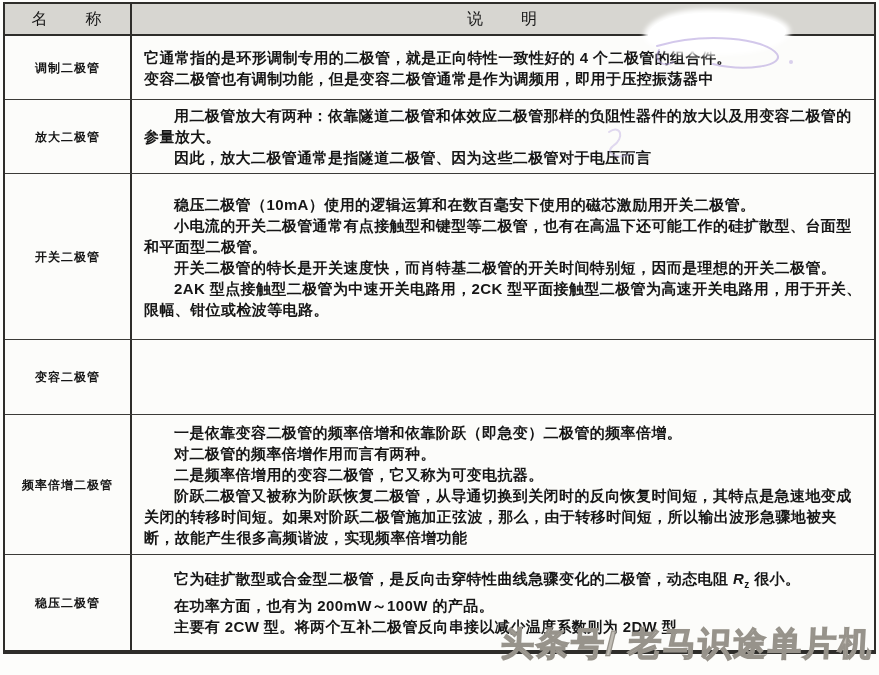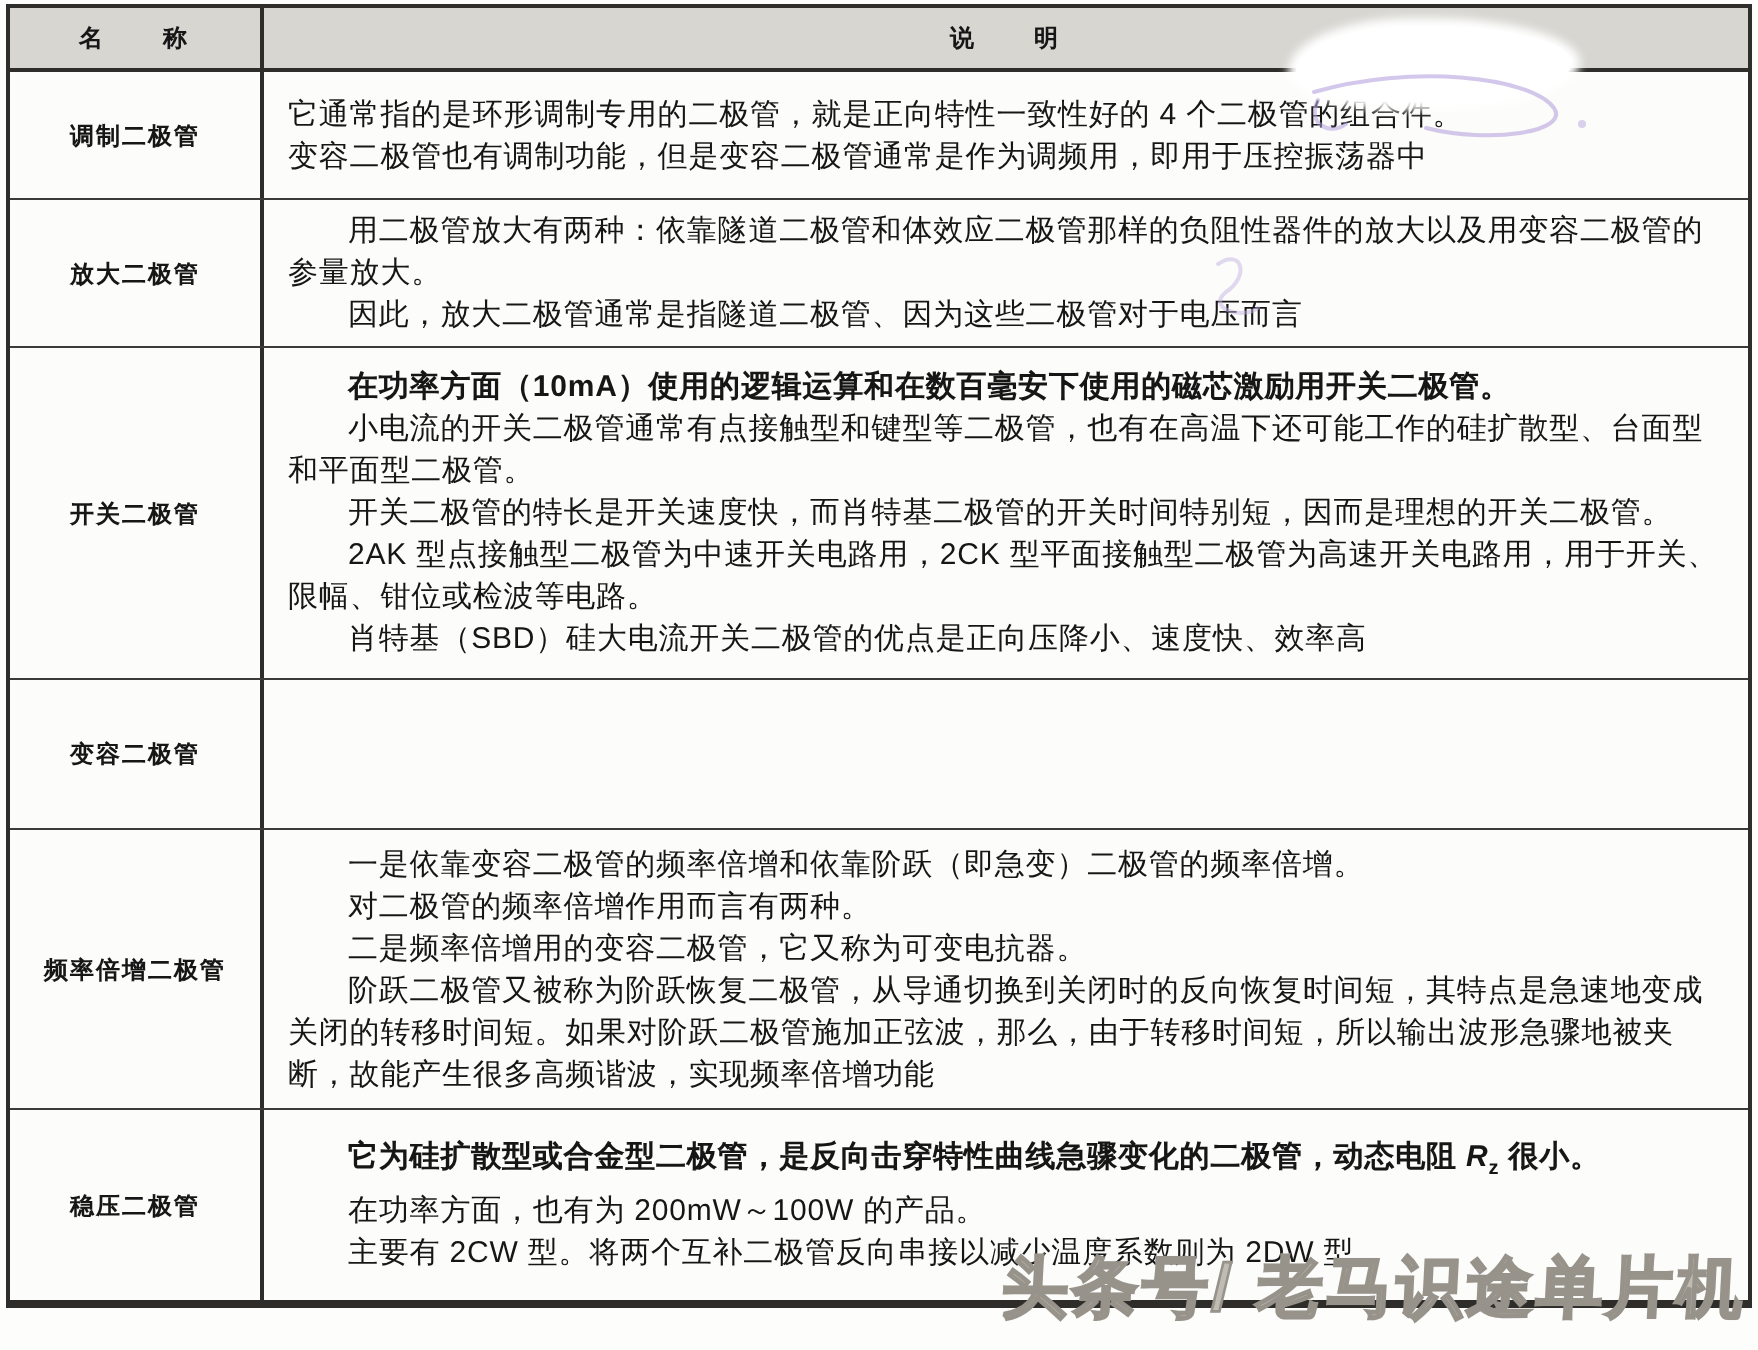--- a/index.html
+++ b/index.html
@@ -29,30 +29,30 @@
     text-align:center;
     font-size:12px;font-weight:600;letter-spacing:1px;
     padding:4px 10px;line-height:22px;
   }
   .desc-cell{
     display:flex;flex-direction:column;justify-content:center;
     padding:5px 10px 5px 12px;
     border-radius:15px;
   }
   .header-cell{
-    font-size:12px;font-weight:700;letter-spacing:2px;
+    font-size:16px;font-weight:400;letter-spacing:2px;
     align-items:center;justify-content:center;display:flex;
     padding:0;
   }
   .h30{min-height:30px}.h63{min-height:63px}.h32{min-height:32px}
   .h65{min-height:65px}.h165{min-height:165px}.h74{min-height:74px}
   .h139{min-height:139px}.h95{min-height:95px}
   .para{
     margin:0;font-size:15px;line-height:21px;letter-spacing:.4px;
-    font-weight:400;
+    font-weight:700;
   }
   .indent{text-indent:2em;}
   .bold{font-weight:700;}
   .var{font-style:italic;font-weight:700;}
   .var sub{font-size:10px;font-style:normal;}
   
   .whiteout{
     position:absolute;left:648px;top:13px;width:138px;height:38px;
     background:#ffffff;
     border-radius:48% 60% 55% 45% / 70% 55% 60% 45%;
@@ -94,25 +94,24 @@
       <div class="name-cell">放大二极管</div>
       <div class="desc-cell">
         <p class="para indent">用二极管放大有两种：依靠隧道二极管和体效应二极管那样的负阻性器件的放大以及用变容二极管的参量放大。</p>
         <p class="para indent">因此，放大二极管通常是指隧道二极管、因为这些二极管对于电压而言</p>
       </div>
     </div>
 
     <div class="row h165">
       <div class="name-cell">开关二极管</div>
       <div class="desc-cell">
-        <p class="para indent bold">在功率方面（10mA）使用的逻辑运算和在数百毫安下使用的磁芯激励用开关二极管。</p>
+        <p class="para indent bold">稳压二极管（10mA）使用的逻辑运算和在数百毫安下使用的磁芯激励用开关二极管。</p>
         <p class="para indent">小电流的开关二极管通常有点接触型和键型等二极管，也有在高温下还可能工作的硅扩散型、台面型和平面型二极管。</p>
         <p class="para indent">开关二极管的特长是开关速度快，而肖特基二极管的开关时间特别短，因而是理想的开关二极管。</p>
         <p class="para indent">2AK 型点接触型二极管为中速开关电路用，2CK 型平面接触型二极管为高速开关电路用，用于开关、限幅、钳位或检波等电路。</p>
-        <p class="para indent">肖特基（SBD）硅大电流开关二极管的优点是正向压降小、速度快、效率高</p>
       </div>
     </div>
 
     <div class="row h74">
       <div class="name-cell">变容二极管</div>
     </div>
 
     <div class="row h139">
       <div class="name-cell">频率倍增二极管</div>
       <div class="desc-cell">

